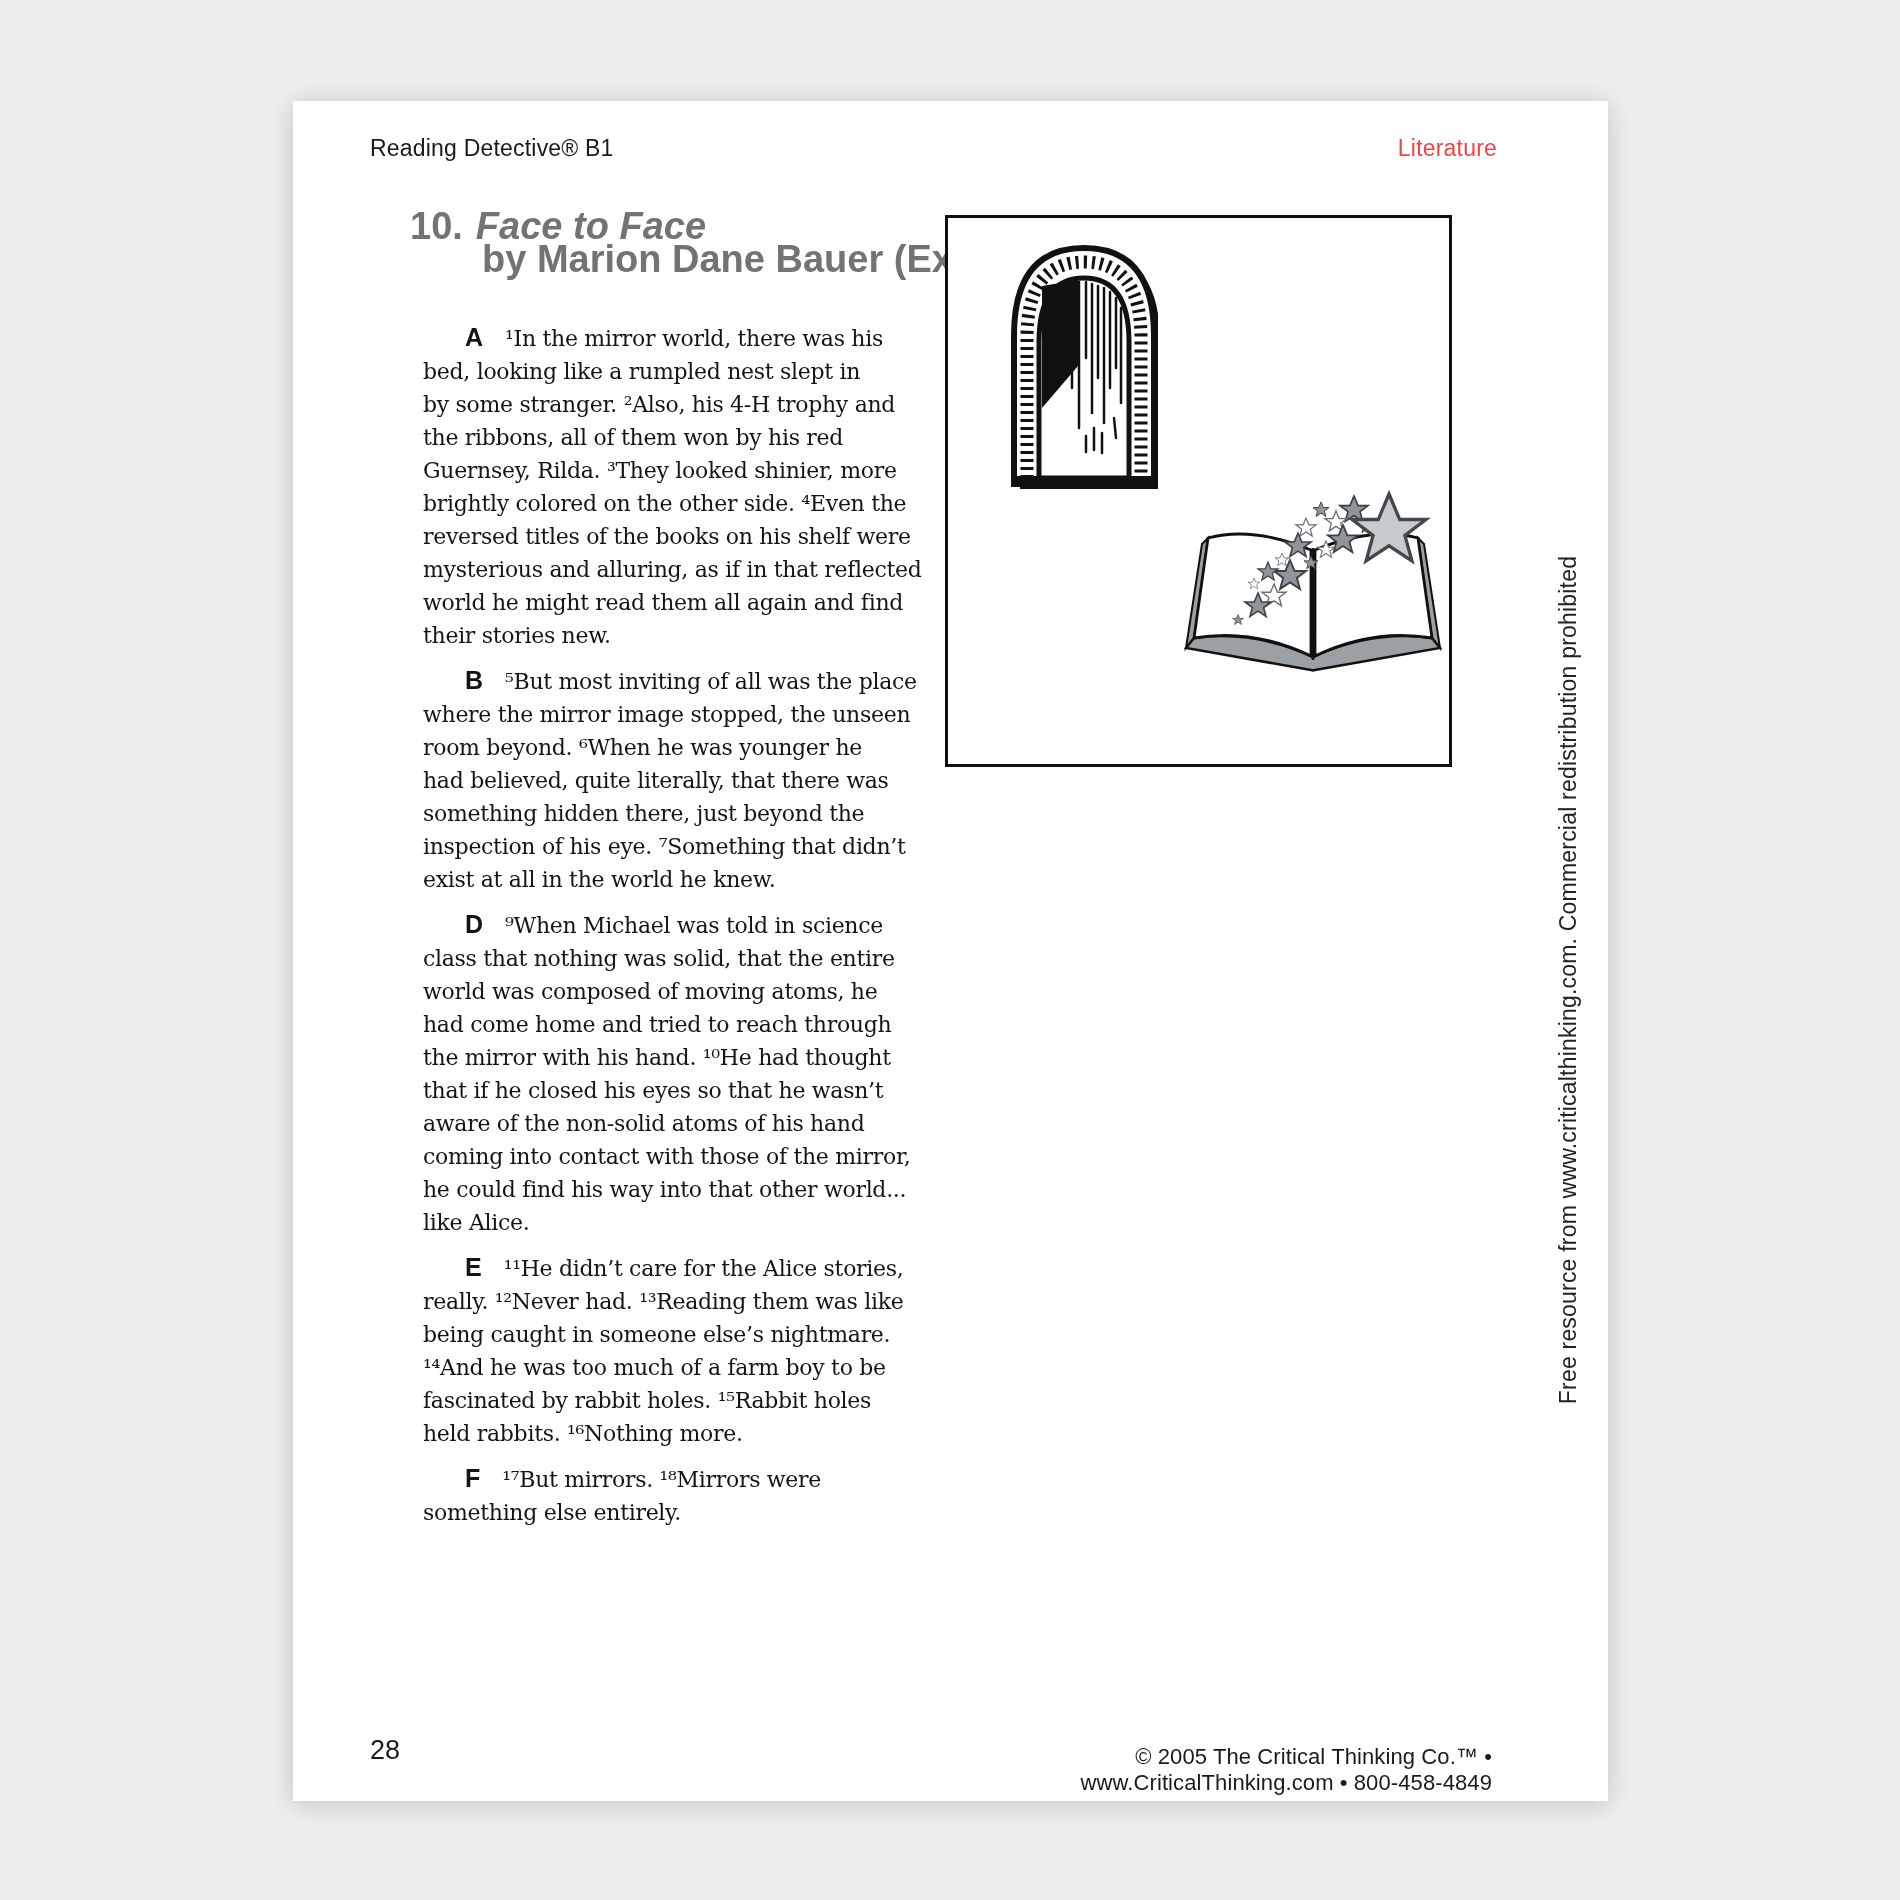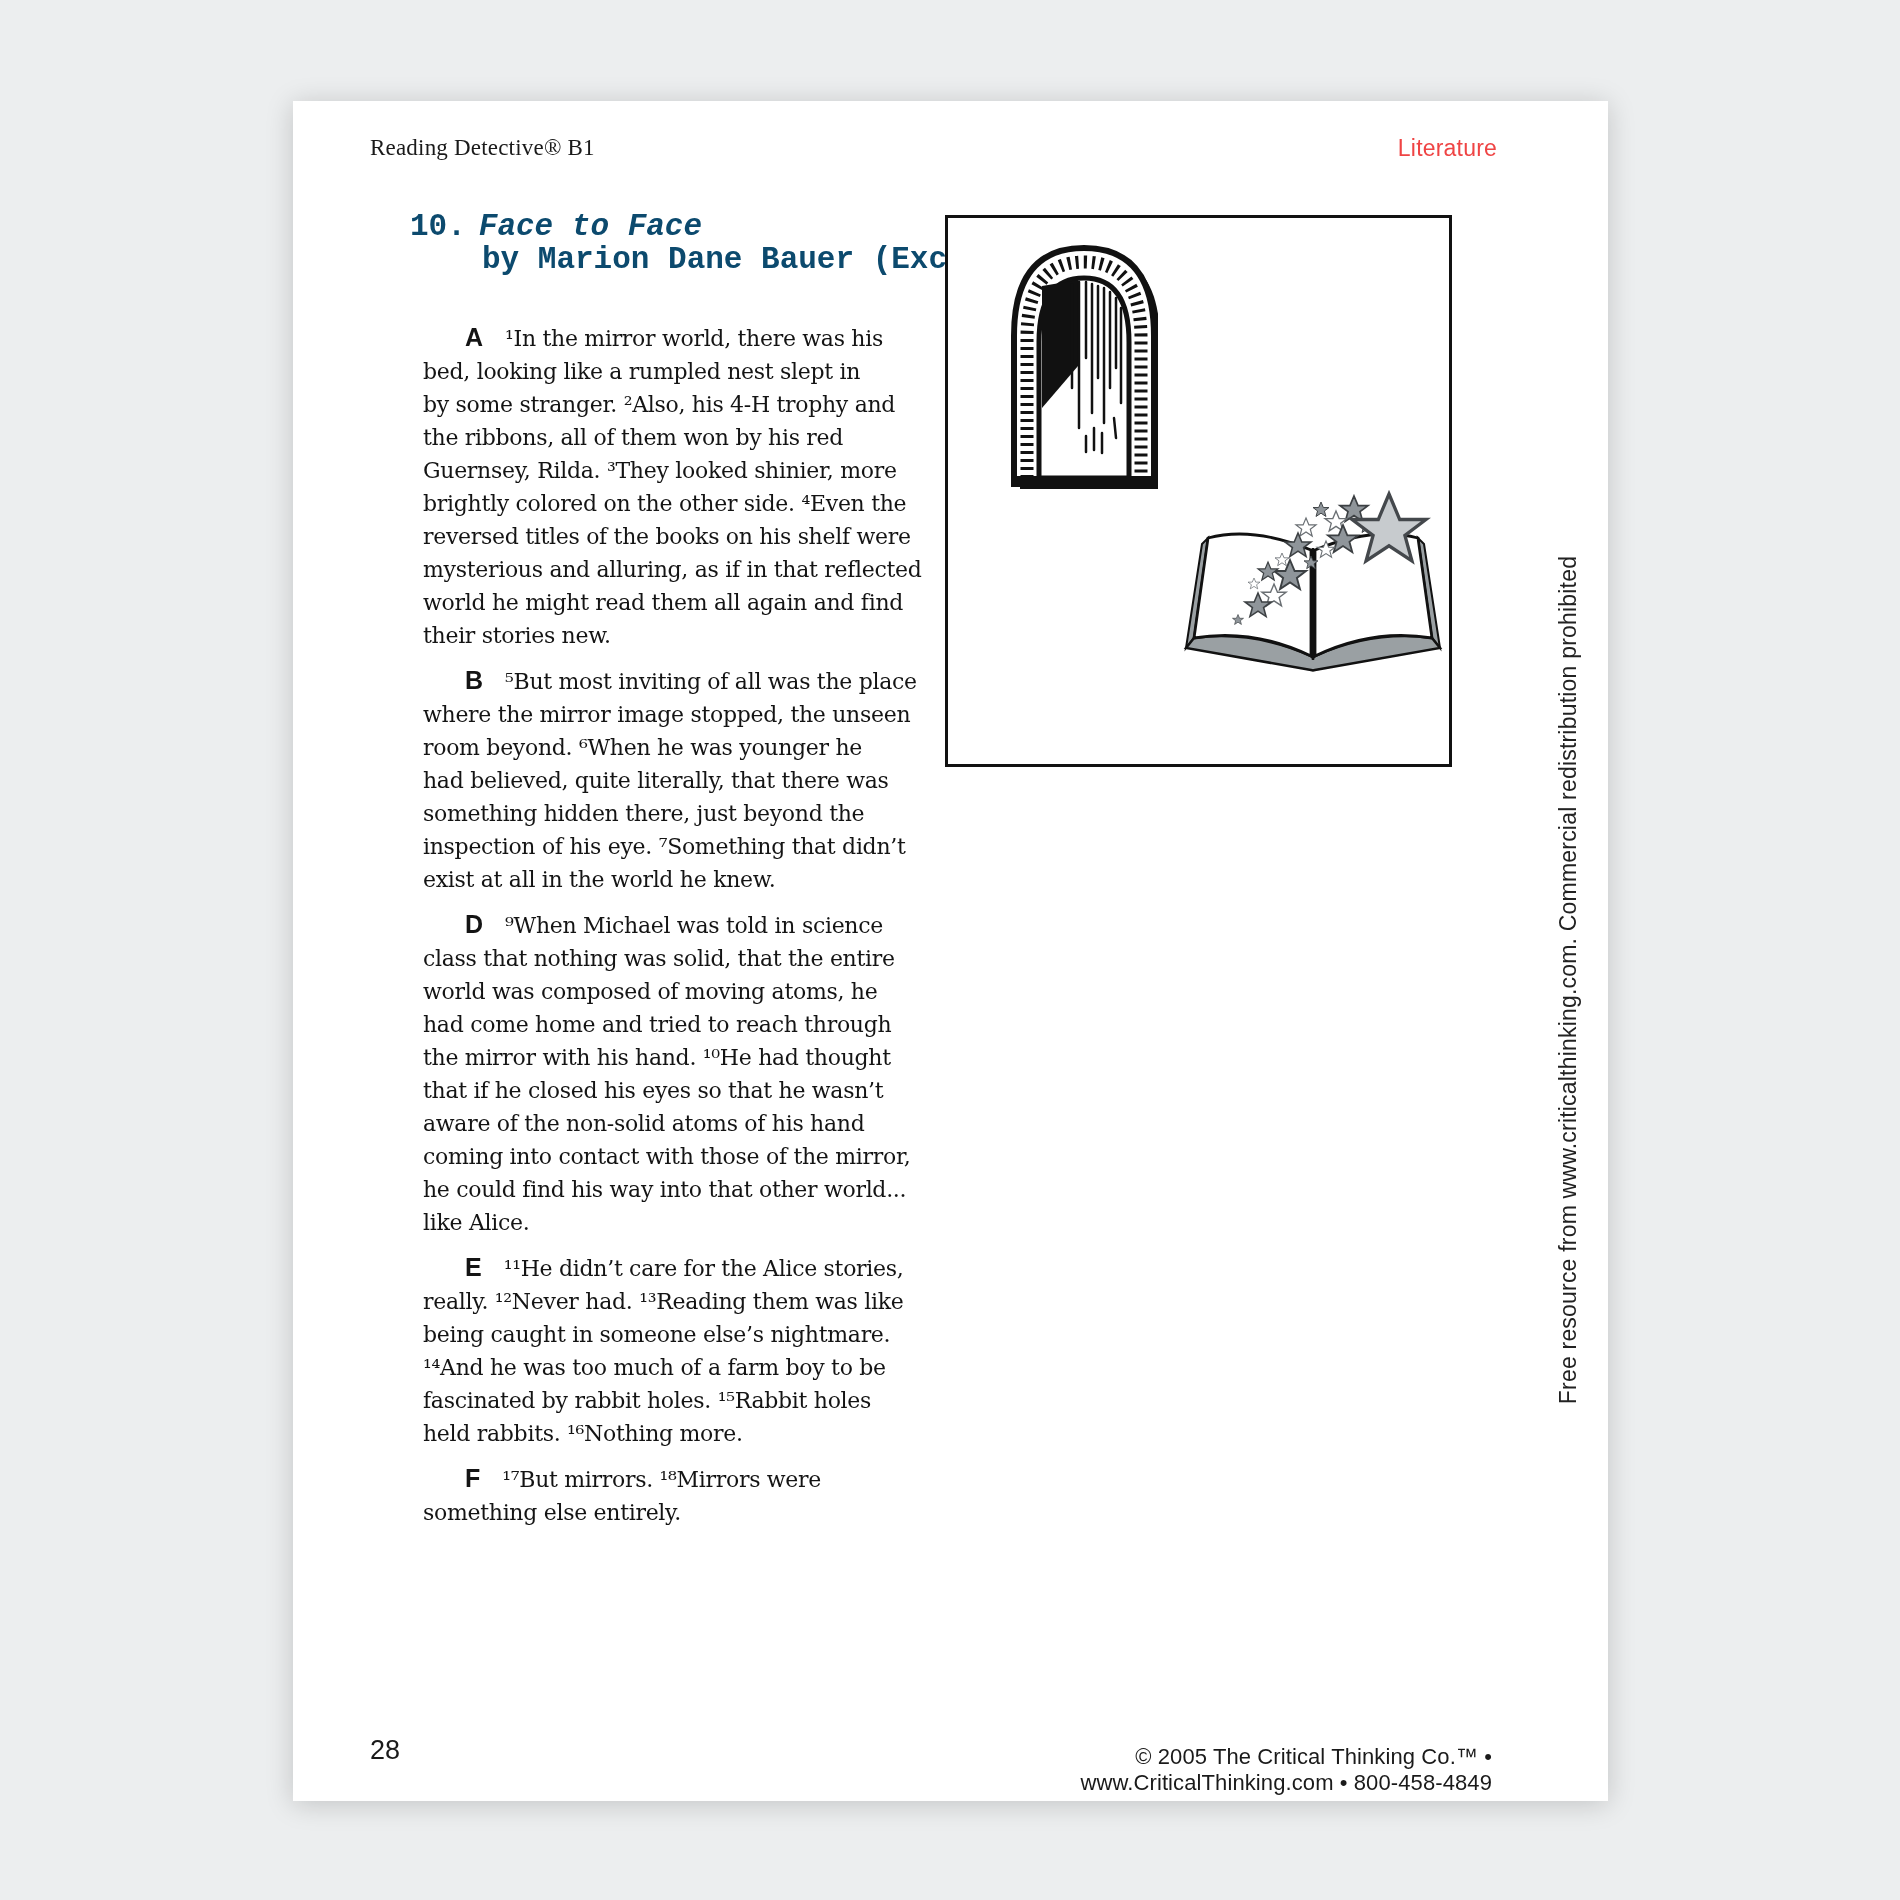--- a/index.html
+++ b/index.html
@@ -10,29 +10,29 @@
     position:relative;
     color:#111;
   }
   .page{
     position:absolute;left:293px;top:101px;width:1315px;height:1700px;
     background:#ffffff;
     box-shadow:0 3px 26px rgba(0,0,0,0.18);
   }
   .hdr-left{
     position:absolute;left:77px;top:34px;
-    font-size:23px;color:#1a1a1a;letter-spacing:0.2px;font-family:Liberation Serif, serif;
+    font-size:23px;color:#1a1a1a;letter-spacing:0.2px;
   }
   .hdr-right{
     position:absolute;right:111px;top:34px;
     font-size:23px;color:#ef4444;letter-spacing:0.2px;
   }
   .title-block{
     position:absolute;left:117px;top:109px;
-    font-size:31px;font-weight:bold;line-height:33px;color:#0c4a6e;font-family:Liberation Mono, monospace;
+    font-size:38px;font-weight:bold;line-height:33px;color:#737373;
   }
   .title-line2{margin-left:72px;}
   .title-name{font-style:italic;margin-left:13px;}
   .body-col{
     position:absolute;left:118px;top:208px;width:530px;
     font-family:"DejaVu Serif",serif;
     font-size:22px;line-height:33px;letter-spacing:-0.3px;color:#141414;
   }
   .para{
     margin:12px;white-space:pre-line;text-indent:42px;

